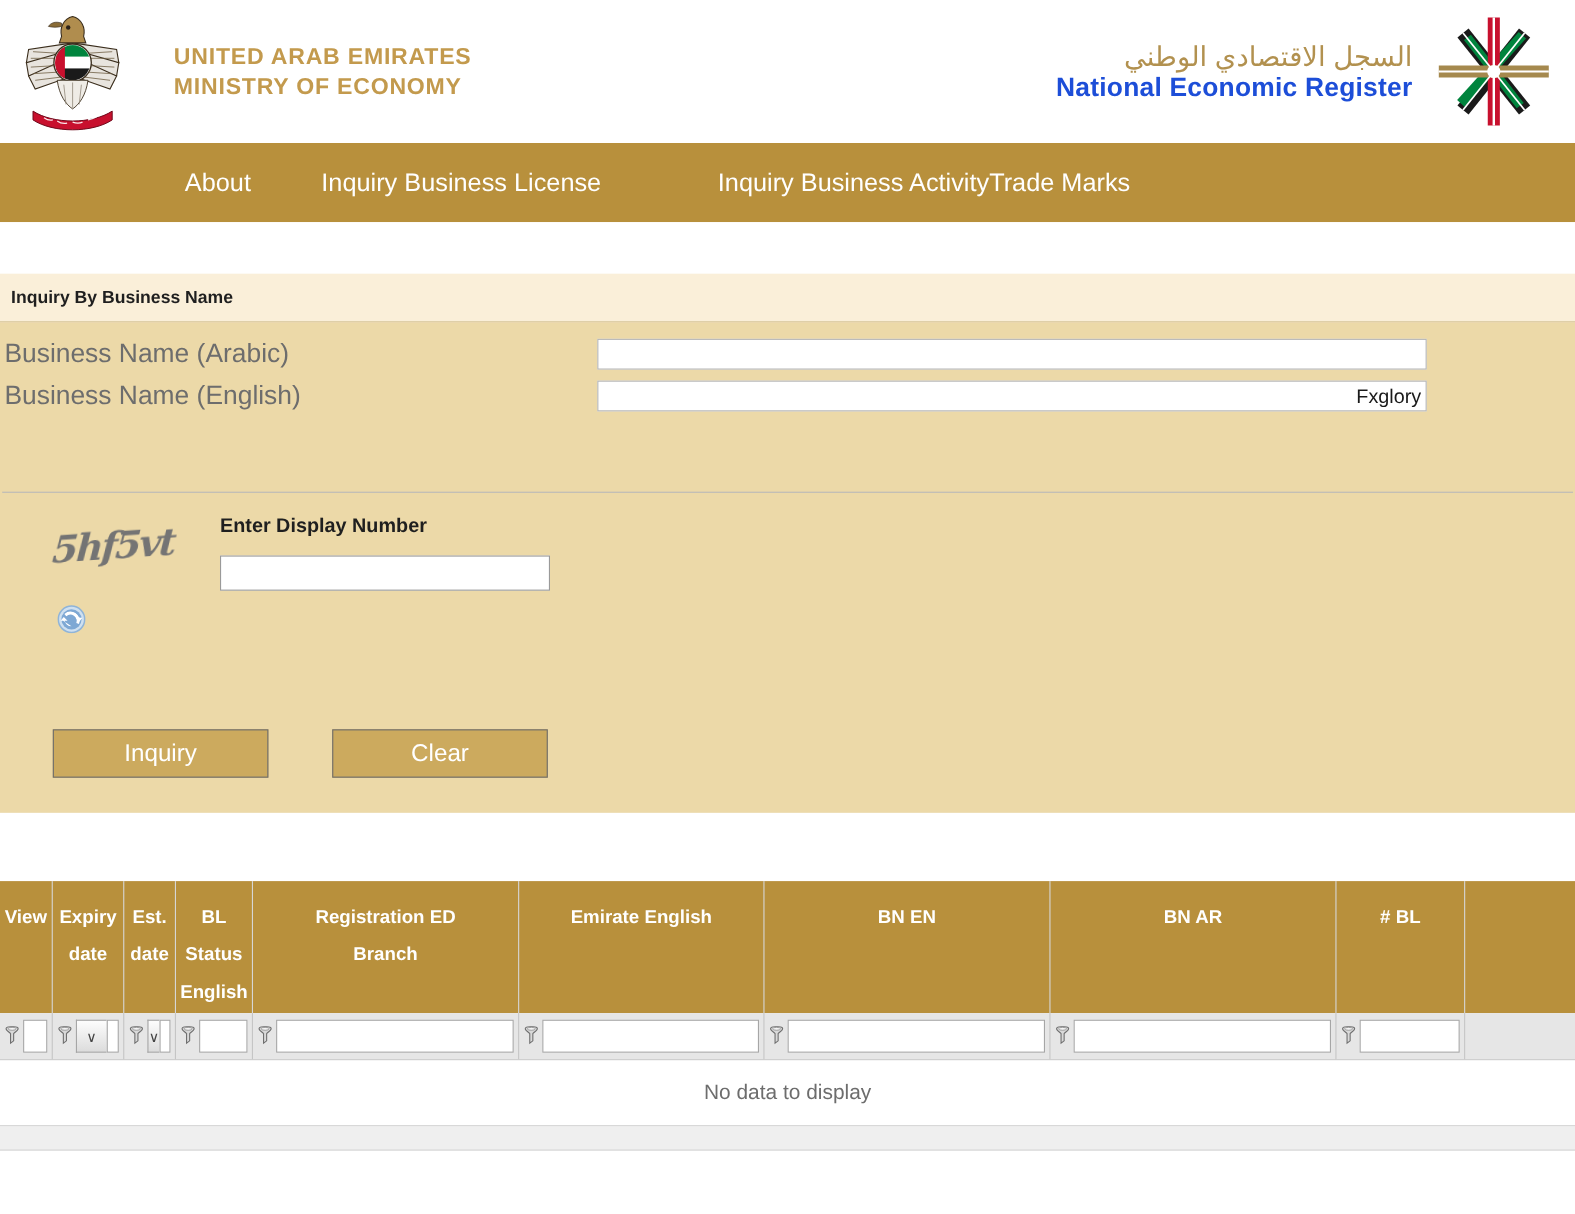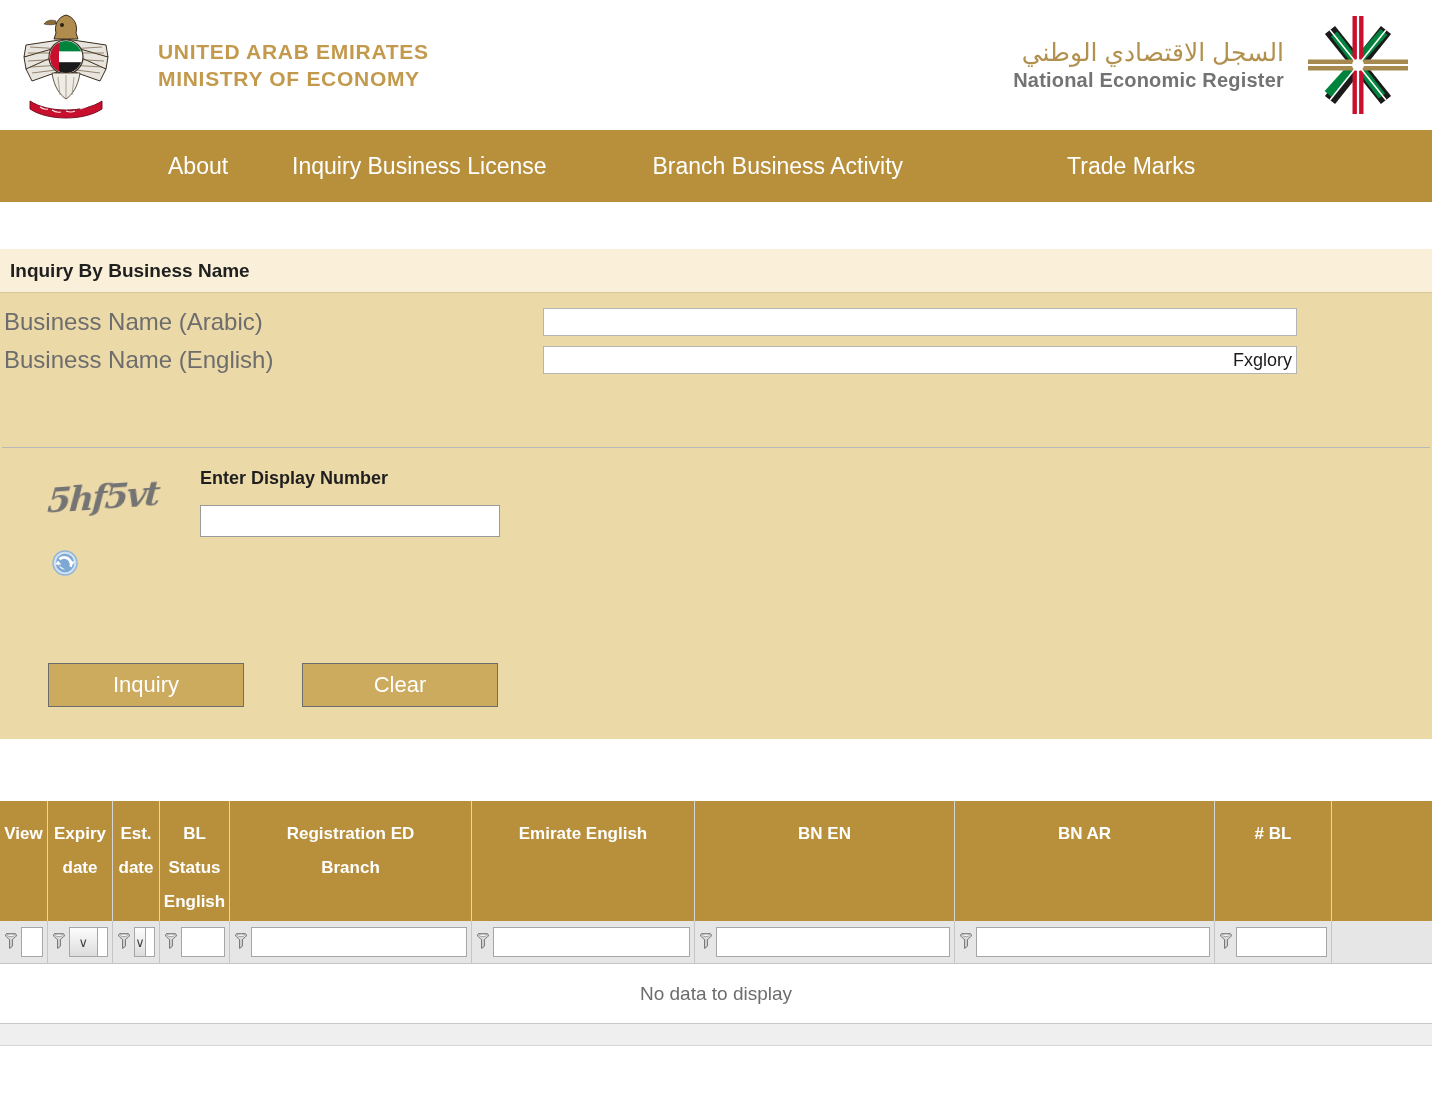--- a/index.html
+++ b/index.html
@@ -27,51 +27,51 @@
     font-size: 21px;
     letter-spacing: 0.7px;
     line-height: 27px;
   }
   .brand-right {
     position: absolute; right: 14px; top: 0; height: 130px;
     display: flex; align-items: center;
   }
   .ner-text { text-align: right; margin-right: 14px; }
   .ner-ar { font-size: 25px; color: #b2914f; line-height: 30px; direction: rtl; }
-  .ner-en { font-size: 20px; color: #737373; font-weight: bold; line-height: 26px; letter-spacing: .2px; }
+  .ner-en { font-size: 24px; color: #1d4ed8; font-weight: bold; line-height: 26px; letter-spacing: .2px; }
   .ner-mark { width: 120px; height: 110px; }
 
   
   .main-nav {
     width: 1432px; height: 72px;
     background: #b8903c;
     display: flex; align-items: center; padding-left: 32px;
   }
   .nav-item {
     color: #ffffff;
     font-size: 23px;
     text-decoration: none;
     white-space: nowrap;
     cursor: pointer;
     line-height: 72px;
   }
   .nav-item:nth-child(1) { margin-left: 136px; }
   .nav-item:nth-child(2) { margin-left: 64px; }
   .nav-item:nth-child(3) { margin-left: 106px; }
-  .nav-item:nth-child(4) { margin-left: 164px; }
+  .nav-item:nth-child(4) { }
 
   .nav-gap { height: 47px; background: #ffffff; }
 
   
   .panel { width: 1432px; background: #ecd9a8; }
   .panel-title {
     height: 44px; background: #faefd9;
     display: flex; align-items: center;
     padding-left: 10px;
-    font-size: 19px; font-weight: bold; color: #1f1f1f;
+    font-size: 16px; font-weight: bold; color: #1f1f1f;
     border-bottom: 1px solid #d9c89c;
   }
   .form-body { padding: 10px 0 0 0; }
   .form-row { display: flex; align-items: center; height: 38px; }
   .form-label {
     width: 543px; padding-left: 4px;
     font-size: 24px; color: #6d6d6d;
   }
   .form-input {
     width: 754px; height: 28px;
@@ -246,21 +246,21 @@
       <path d="M32 20 L88 90" stroke="#ffffff" stroke-width="1.6"></path>
       <path d="M88 20 L32 90" stroke="#ffffff" stroke-width="1.6"></path>
       <circle cx="60" cy="55" r="6" fill="#ffffff"></circle>
     </svg>
   </div>
 </div>
 
 <div class="main-nav">
   <a class="nav-item">About</a>
   <a class="nav-item">Inquiry Business License</a>
-  <a class="nav-item">Branch Business Activity</a>
+  <a class="nav-item">Inquiry Business Activity</a>
   <a class="nav-item">Trade Marks</a>
 </div>
 <div class="nav-gap"></div>
 
 <div class="panel">
 
   <div class="panel-title">Inquiry By Business Name</div>
 
   <div class="form-body">
 

